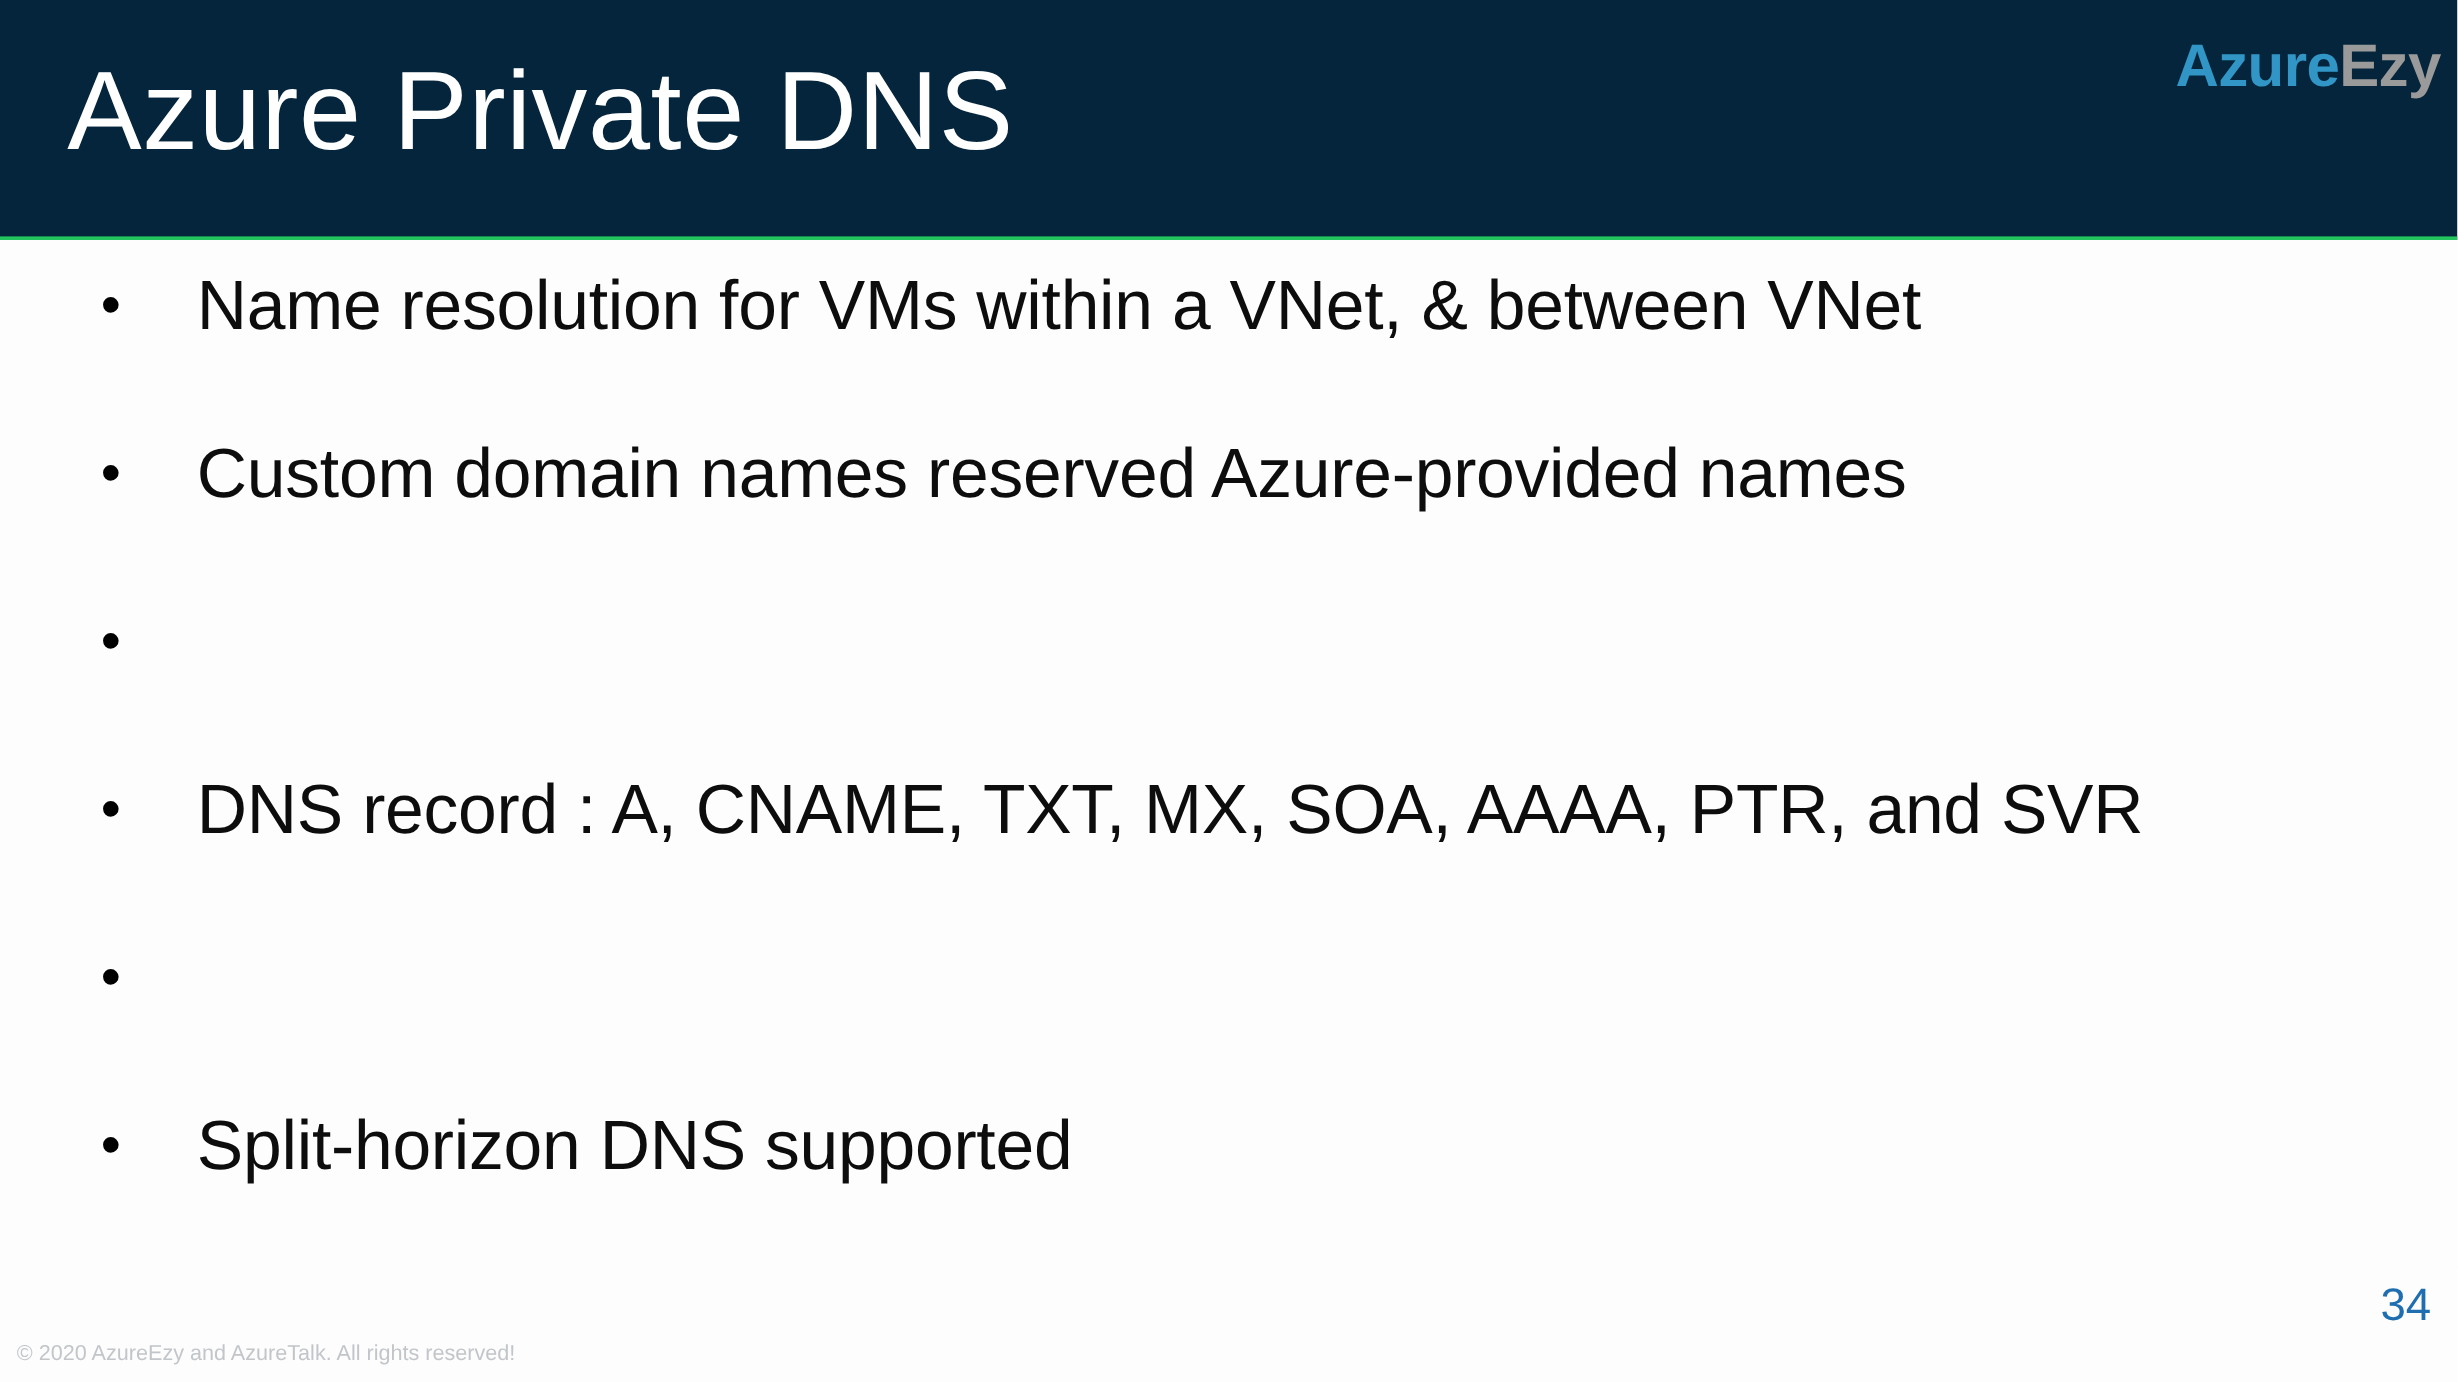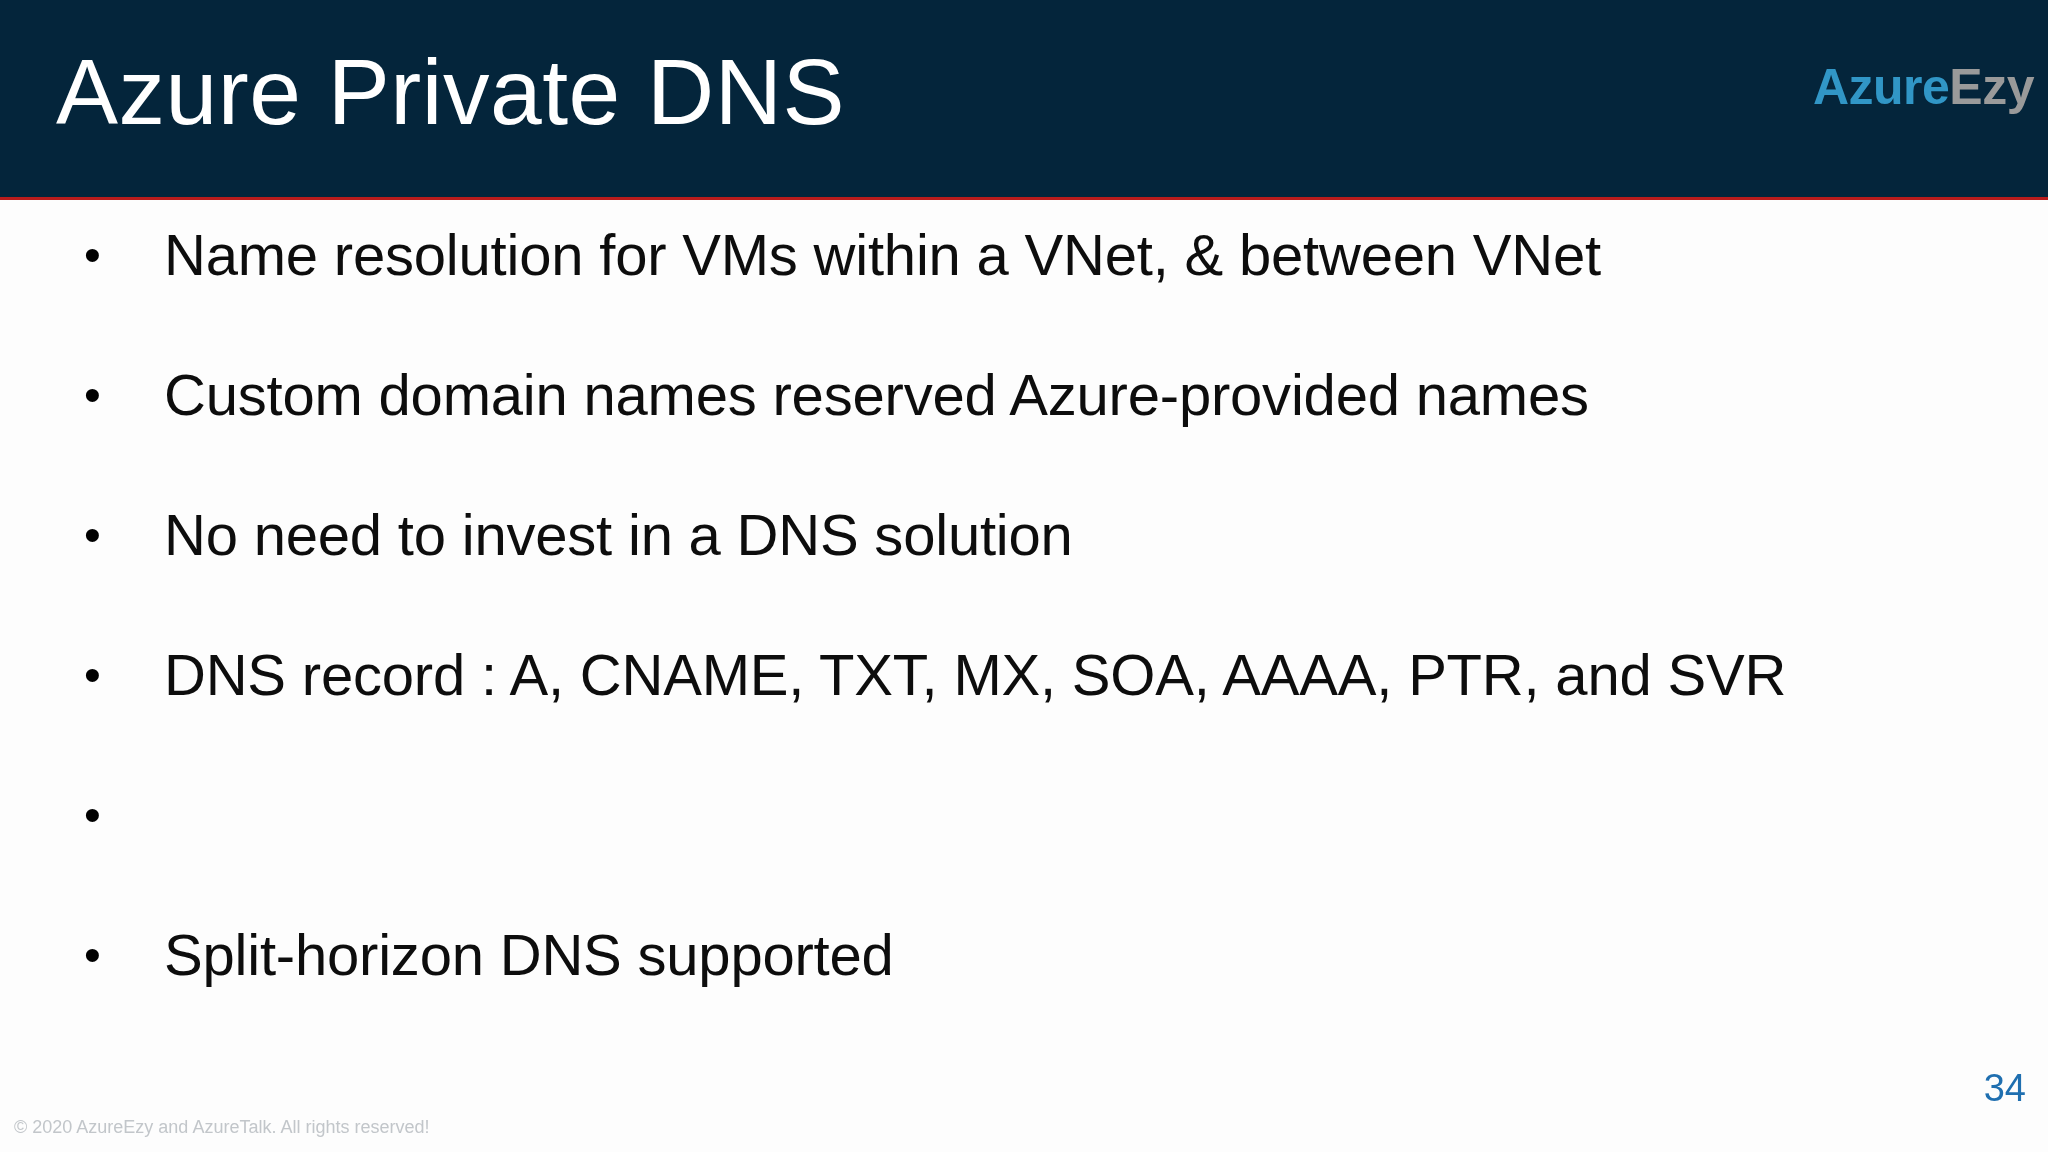--- a/index.html
+++ b/index.html
@@ -19,21 +19,21 @@
   }
 
   
   .header {
     position: absolute;
     left: 0;
     top: 0;
     width: 2048px;
     height: 200px;
     background: #04253b;
-    border-bottom: 3px solid #b91c1c;
+    border-bottom: 3px solid #22c55e;
     box-sizing: border-box;
   }
   .slide-title {
     position: absolute;
     left: 56px;
     top: 40px;
     font-size: 93px;
     line-height: 1.12;
     font-weight: 300;
     color: #ffffff;
@@ -41,21 +41,20 @@
     white-space: nowrap;
   }
 
   
   .brand {
     position: absolute;
     right: 14px;
     top: 30px;
     text-align: right;
     white-space: nowrap;
-    margin-top: 32px;
   }
   .brand-logo {
     font-size: 50px;
     font-weight: 700;
     line-height: 1;
     letter-spacing: -0.5px;
   }
   .brand-logo .azure { color: #3196c6; }
   .brand-logo .ezy   { color: #9a9a9a; }
   .brand-url {
@@ -149,21 +148,20 @@
       <span class="bullet-text"><span>Name </span><b>resolution</b><span> for VMs </span><b>within</b><span> a </span><b>VNet</b><span>, &amp; </span><b>between VNet</b></span>
     </div>
 
     <div class="bullet-row">
       <span class="bullet-marker">•</span>
       <span class="bullet-text"><b>Custom domain</b><span> names reserved Azure-provided names</span></span>
     </div>
 
     <div class="bullet-row">
       <span class="bullet-marker">•</span>
-      <span class="bullet-text"><b>No</b><span> need to </span><b>invest</b><span> in a DNS </span><b>solution</b></span>
     </div>
 
     <div class="bullet-row">
       <span class="bullet-marker">•</span>
       <span class="bullet-text"><span>DNS </span><b>record</b><span> : A, CNAME, TXT, MX, SOA, AAAA, PTR, and SVR</span></span>
     </div>
 
     <div class="bullet-row">
       <span class="bullet-marker">•</span>
     </div>

